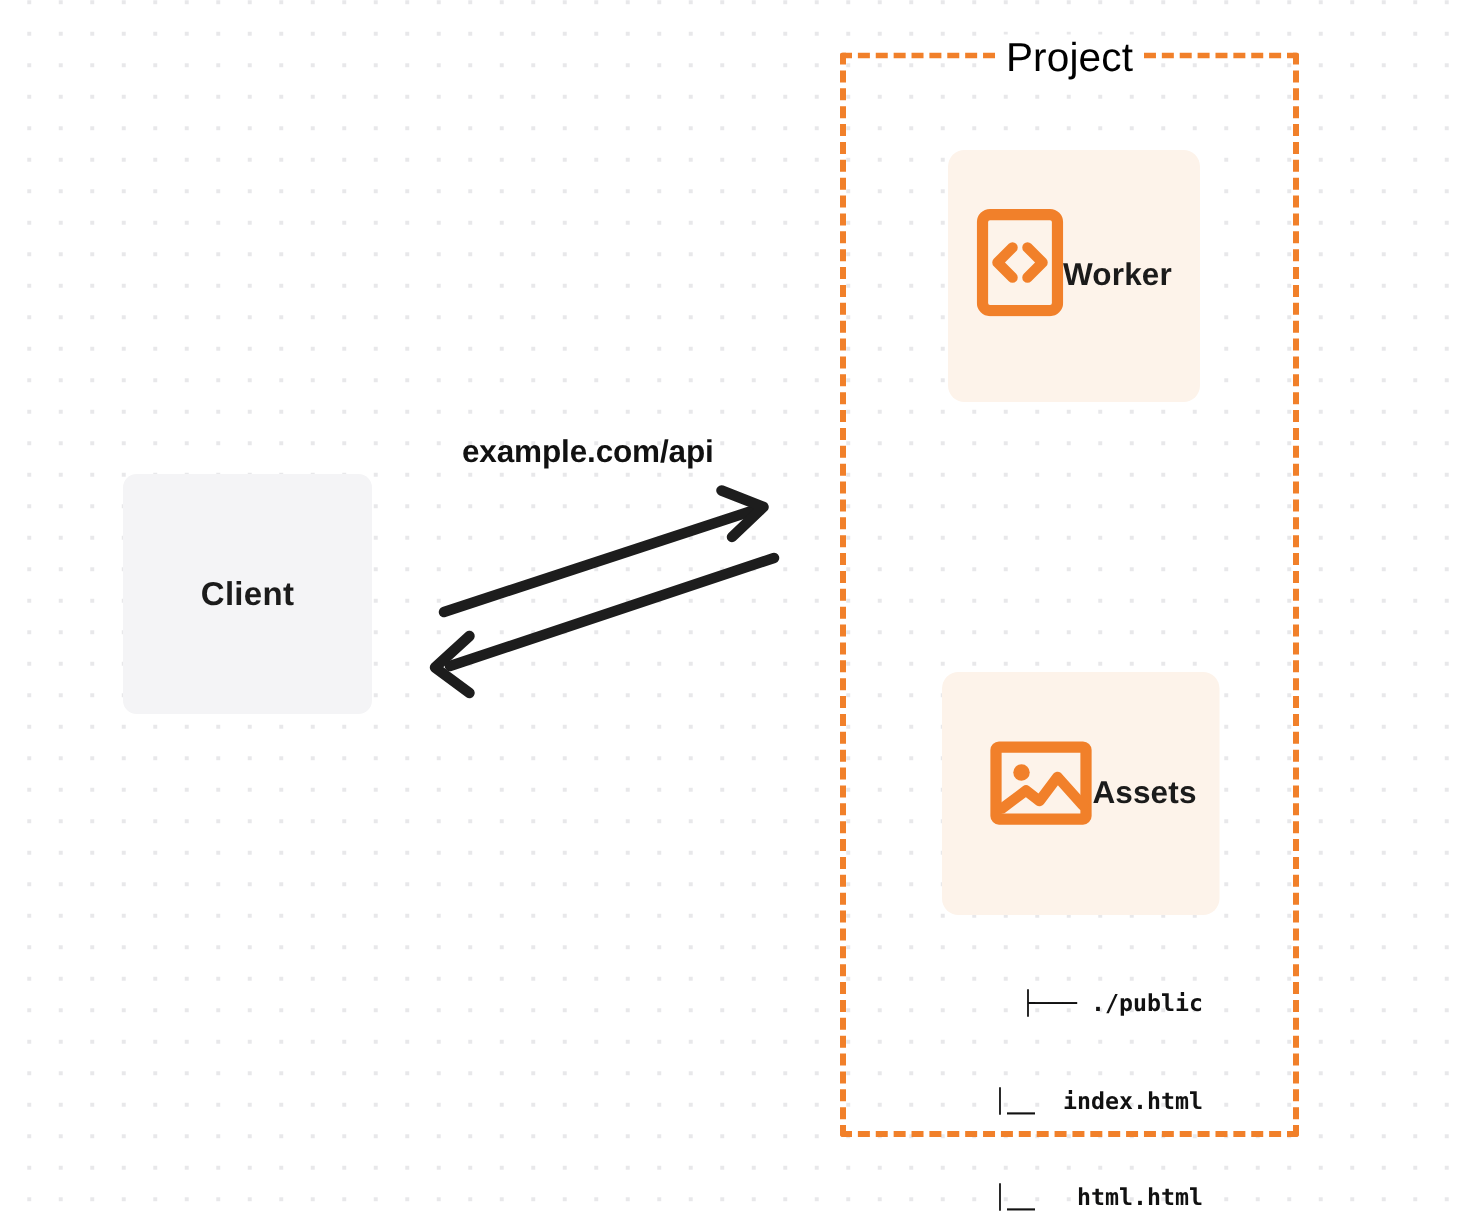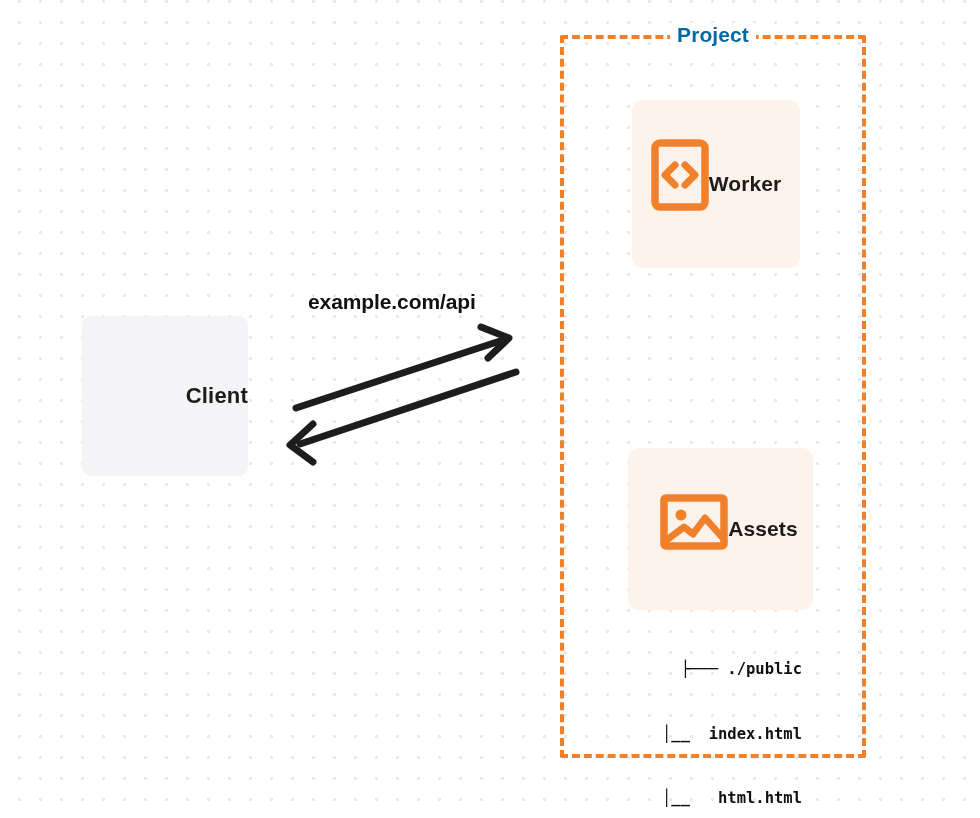--- a/index.html
+++ b/index.html
@@ -29,21 +29,21 @@
   #client-node {
     position: absolute;
     left: 82px;
     top: 316px;
     width: 166px;
     height: 160px;
     background: #f4f4f6;
     border-radius: 9px;
     display: flex;
     align-items: center;
-    justify-content: flex-end;
+    justify-content: center;
   }
   #client-label {
     font-size: 22px;
     font-weight: bold;
     color: #1b1b1b;
     letter-spacing: 0.2px;
   }
 
   
   #connector-layer {
@@ -77,23 +77,23 @@
     border: 4px dashed #f1802a;
     border-radius: 2px;
   }
   #project-title {
     position: absolute;
     left: 50%;
     top: -16px;
     transform: translateX(-50%);
     background: #ffffff;
     padding: 0 7px;
-    font-size: 21px;
-    font-weight: bold;
-    color: #0369a1;
+    font-size: 27px;
+    font-weight: normal;
+    color: #000000;
     letter-spacing: 0.1px;
     white-space: nowrap;
   }
 
   
   .service-card {
     position: absolute;
     background: #fdf3ea;
     border-radius: 11px;
     display: flex;

